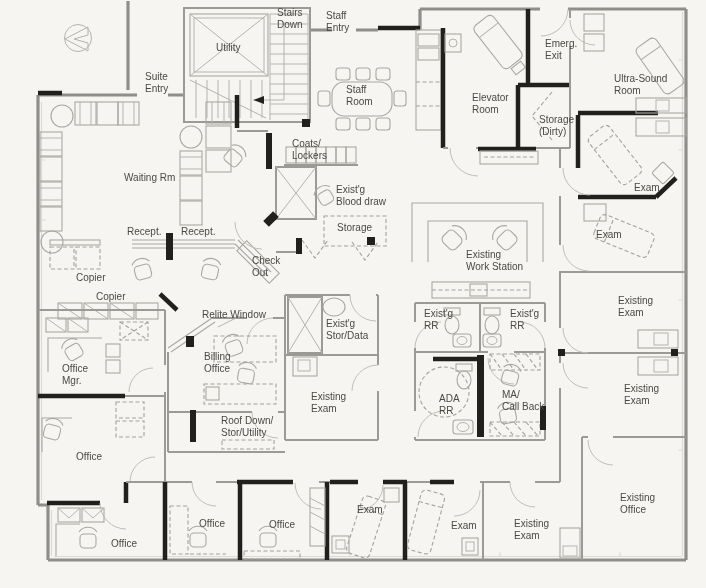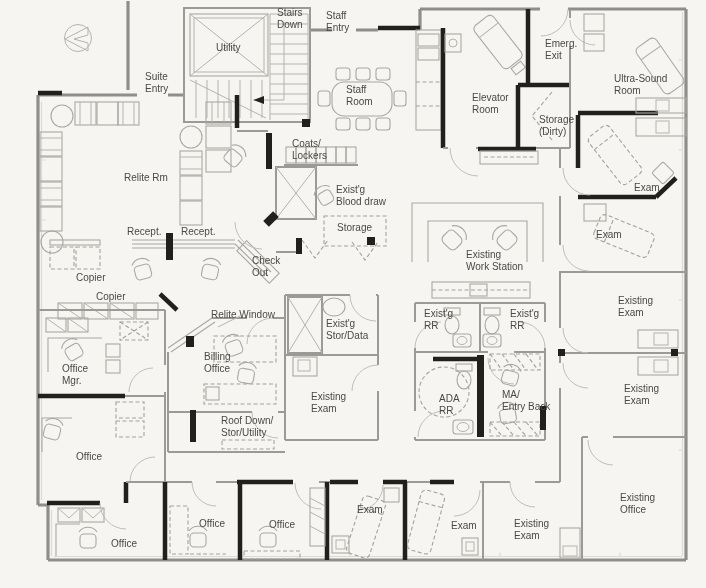--- a/index.html
+++ b/index.html
@@ -476,21 +476,21 @@
   <div class="lbl" style="left:346px;top:84px">Staff
 Room</div>
   <div class="lbl" style="left:545px;top:38px">Emerg.
 Exit</div>
   <div class="lbl" style="left:472px;top:92px">Elevator
 Room</div>
   <div class="lbl" style="left:539px;top:114px">Storage
 (Dirty)</div>
   <div class="lbl" style="left:614px;top:73px">Ultra-Sound
 Room</div>
-  <div class="lbl" style="left:124px;top:172px">Relite Rm</div>
+  <div class="lbl" style="left:124px;top:172px">Waiting Rm</div>
   <div class="lbl" style="left:292px;top:138px">Coats/
 Lockers</div>
   <div class="lbl" style="left:336px;top:184px">Exist'g
 Blood draw</div>
   <div class="lbl" style="left:337px;top:222px">Storage</div>
   <div class="lbl" style="left:127px;top:226px">Recept.</div>
   <div class="lbl" style="left:181px;top:226px">Recept.</div>
   <div class="lbl" style="left:252px;top:255px">Check
 Out</div>
   <div class="l bl lbl" style="left:76px;top:272px">Copier</div>
@@ -498,35 +498,35 @@
 Work Station</div>
   <div class="lbl" style="left:634px;top:182px">Exam</div>
   <div class="lbl" style="left:596px;top:229px">Exam</div>
   <div class="lbl" style="left:618px;top:295px">Existing
 Exam</div>
   <div class="lbl" style="left:624px;top:383px">Existing
 Exam</div>
   <div class="lbl" style="left:96px;top:291px">Copier</div>
   <div class="lbl" style="left:62px;top:363px">Office
 Mgr.</div>
-  <div class="lbl" style="left:211px;top:309px">Relite Window</div>
+  <div class="lbl" style="left:202px;top:309px">Relite Window</div>
   <div class="lbl" style="left:204px;top:351px">Billing
 Office</div>
   <div class="lbl" style="left:326px;top:318px">Exist'g
 Stor/Data</div>
   <div class="lbl" style="left:311px;top:391px">Existing
 Exam</div>
   <div class="lbl" style="left:424px;top:308px">Exist'g
 RR</div>
   <div class="lbl" style="left:510px;top:308px">Exist'g
 RR</div>
   <div class="lbl" style="left:439px;top:393px">ADA
 RR</div>
   <div class="lbl" style="left:502px;top:389px">MA/
-Entry Back</div>
+Call Back</div>
   <div class="lbl" style="left:221px;top:415px">Roof Down/
 Stor/Utility</div>
   <div class="lbl" style="left:76px;top:451px">Office</div>
   <div class="lbl" style="left:111px;top:538px">Office</div>
   <div class="lbl" style="left:199px;top:518px">Office</div>
   <div class="lbl" style="left:269px;top:519px">Office</div>
   <div class="lbl" style="left:357px;top:504px">Exam</div>
   <div class="lbl" style="left:451px;top:520px">Exam</div>
   <div class="lbl" style="left:514px;top:518px">Existing
 Exam</div>

